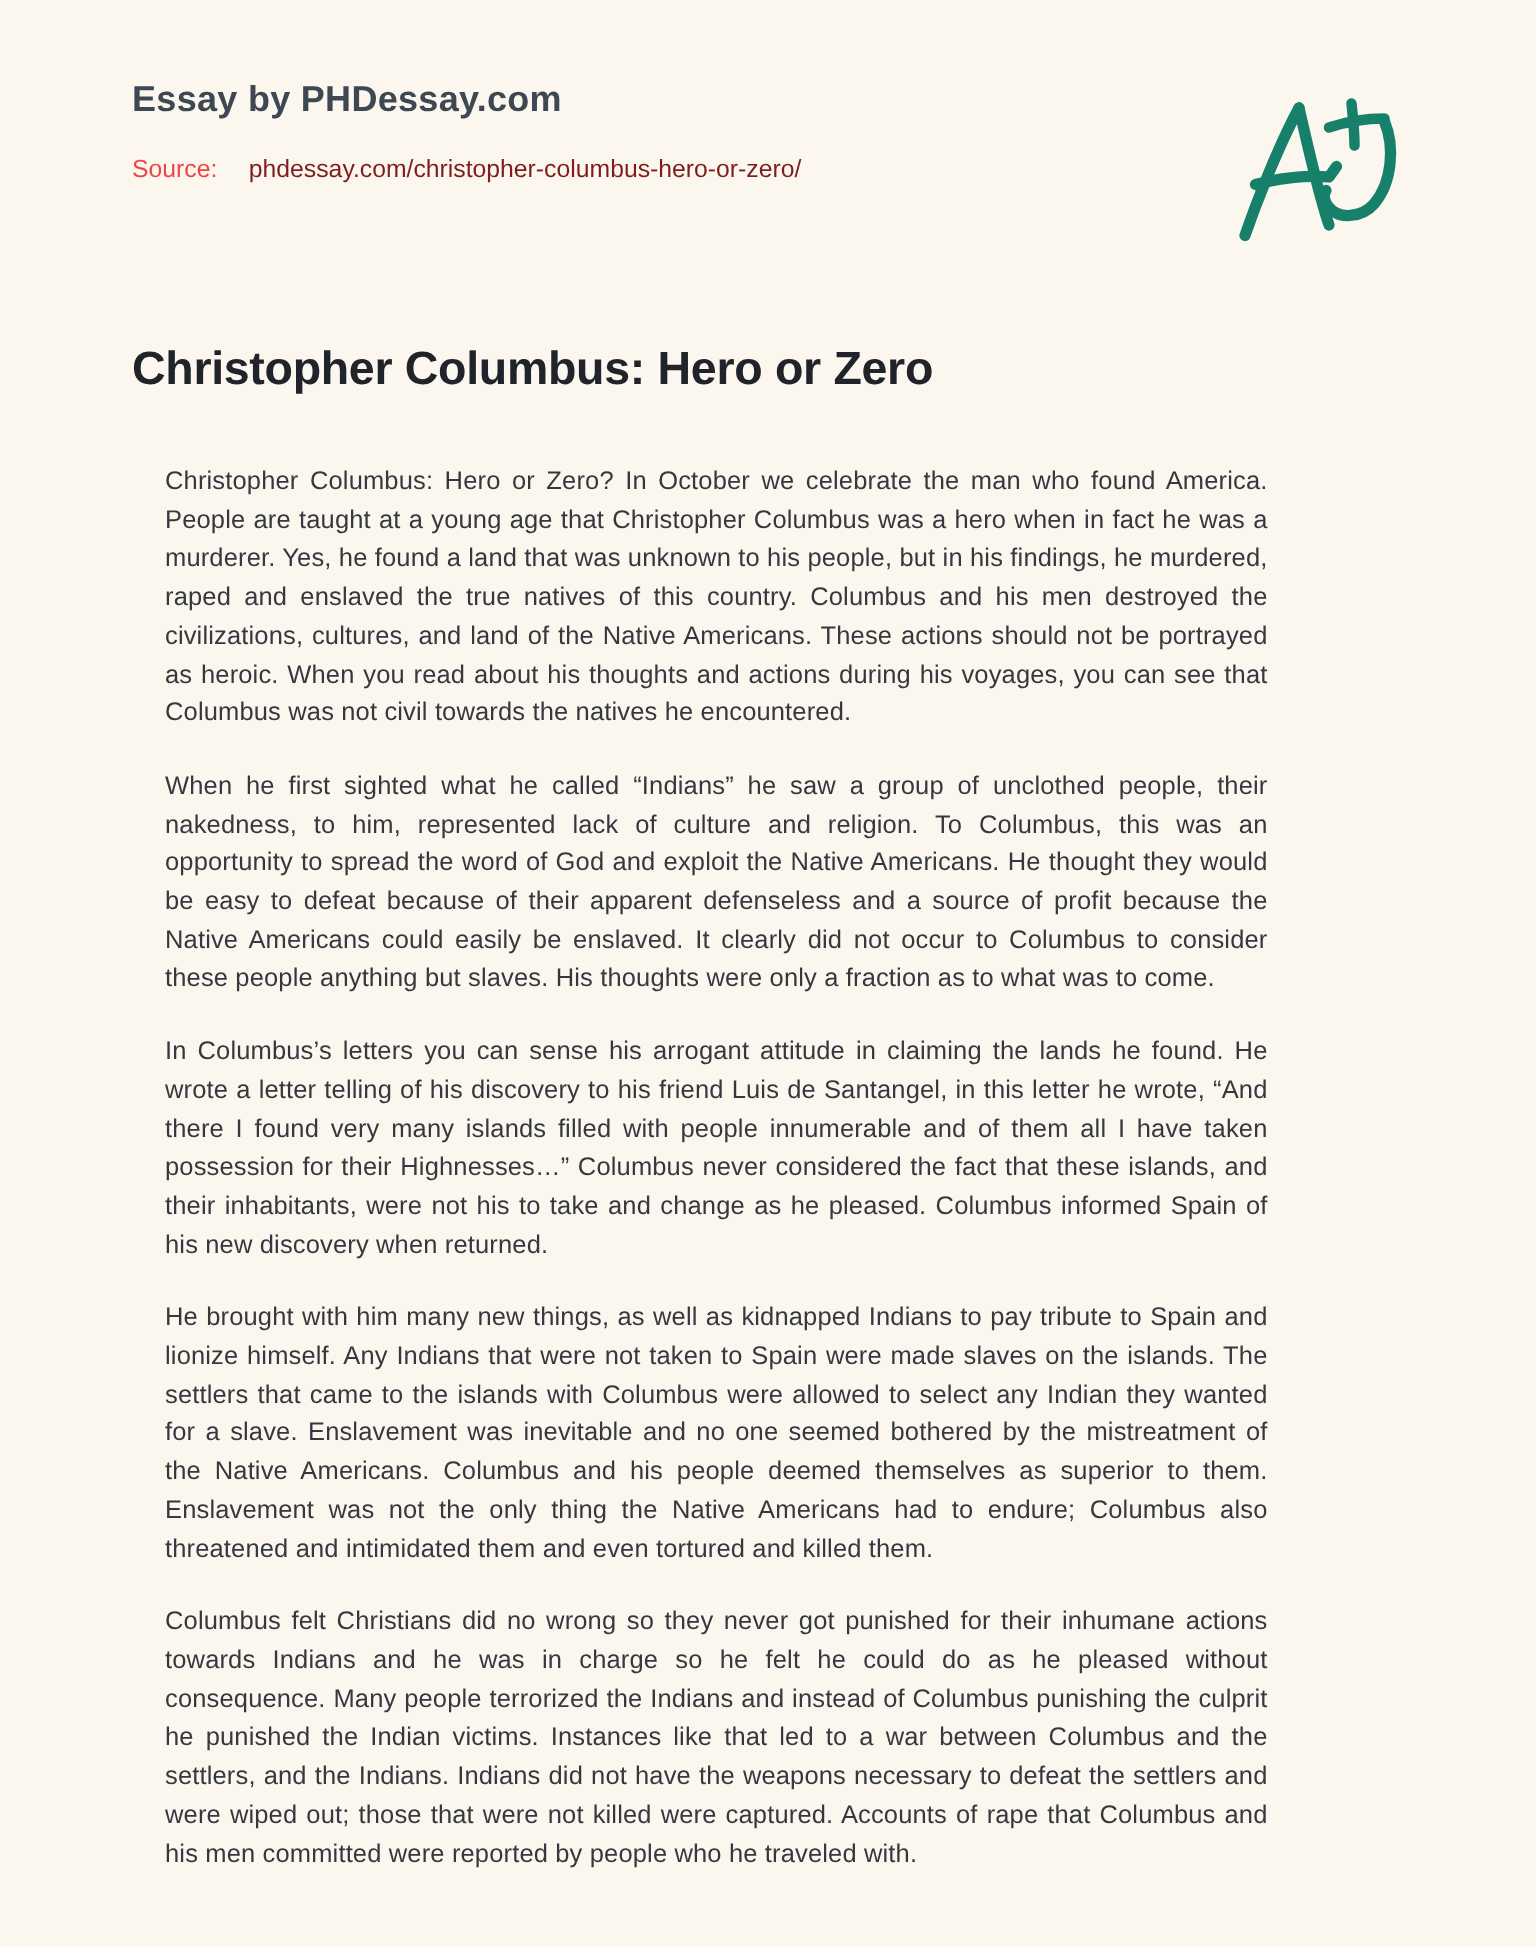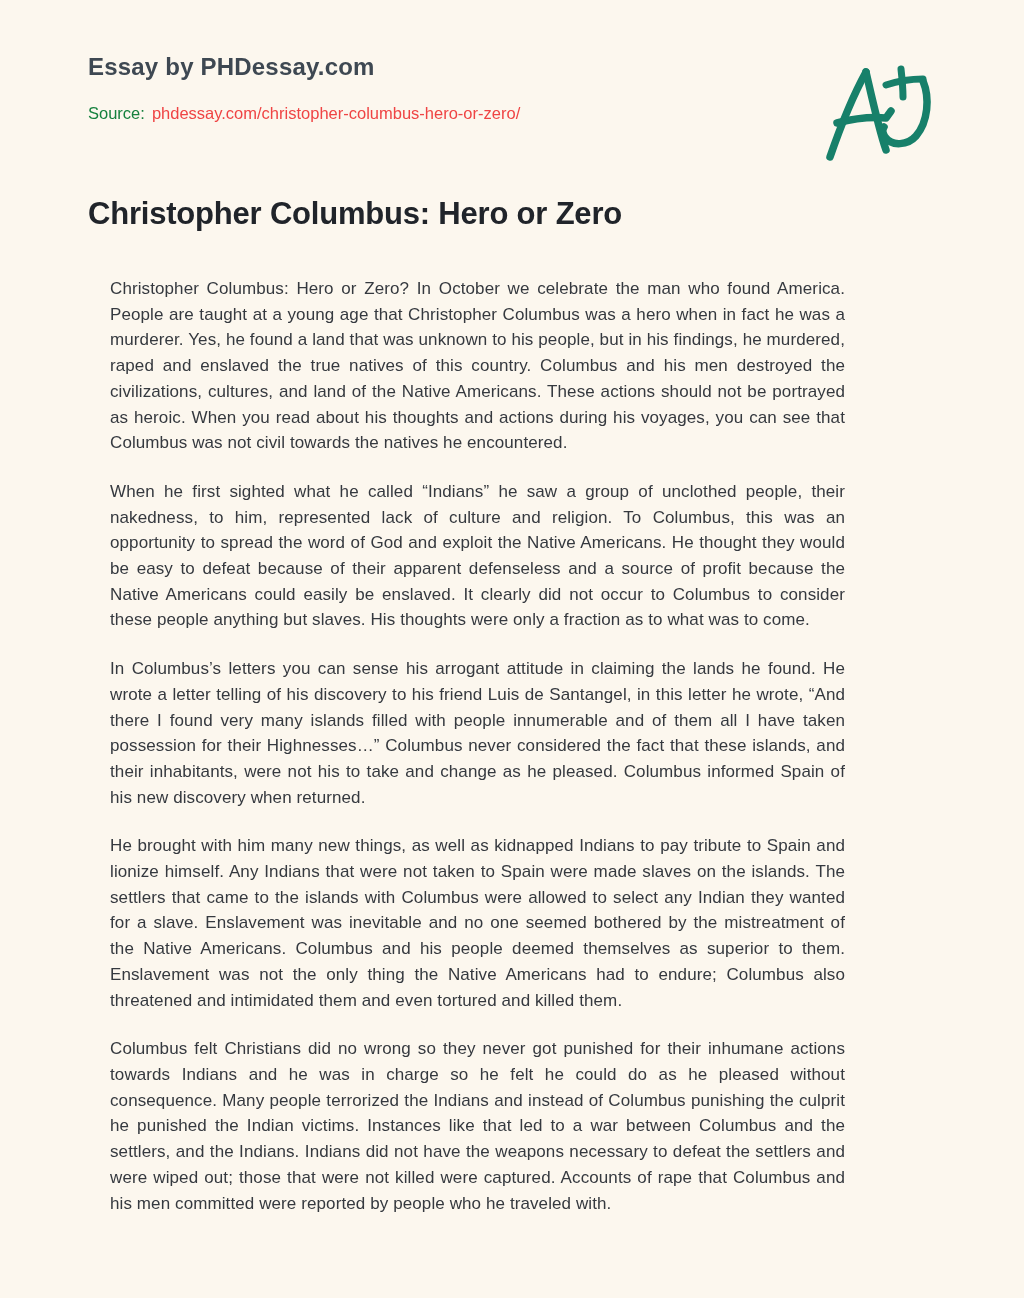--- a/index.html
+++ b/index.html
@@ -22,37 +22,37 @@
     font-weight: 700;
     color: #3E4852;
     letter-spacing: 0.2px;
     line-height: 29px;
   }
   .source-line {
     margin-top: 22px;
     font-size: 16.5px;
     line-height: 20px;
   }
-  .source-prefix { color: #15803d; }
+  .source-prefix { color: #ef4444; }
   .source-link {
-    color: #ef4444;
+    color: #7f1d1d;
     text-decoration: none;
-    margin-left: 7px;
+    margin-left: 21px;
     cursor: pointer;
   }
   .logo {
     position: absolute;
     left: 822px;
     top: 50px;
     width: 120px;
     height: 120px;
   }
   .logo svg { width: 100%; height: 100%; }
   .essay-title {
-    margin-top: 72px;
+    margin-top: 104px;
     font-size: 31px;
     font-weight: 700;
     color: #20242A;
     letter-spacing: -0.2px;
     line-height: 37px;
   }
   .essay-body { margin-top: 44px; }
   .essay-body p {
     font-size: 17px;
     line-height: 25.7px;

